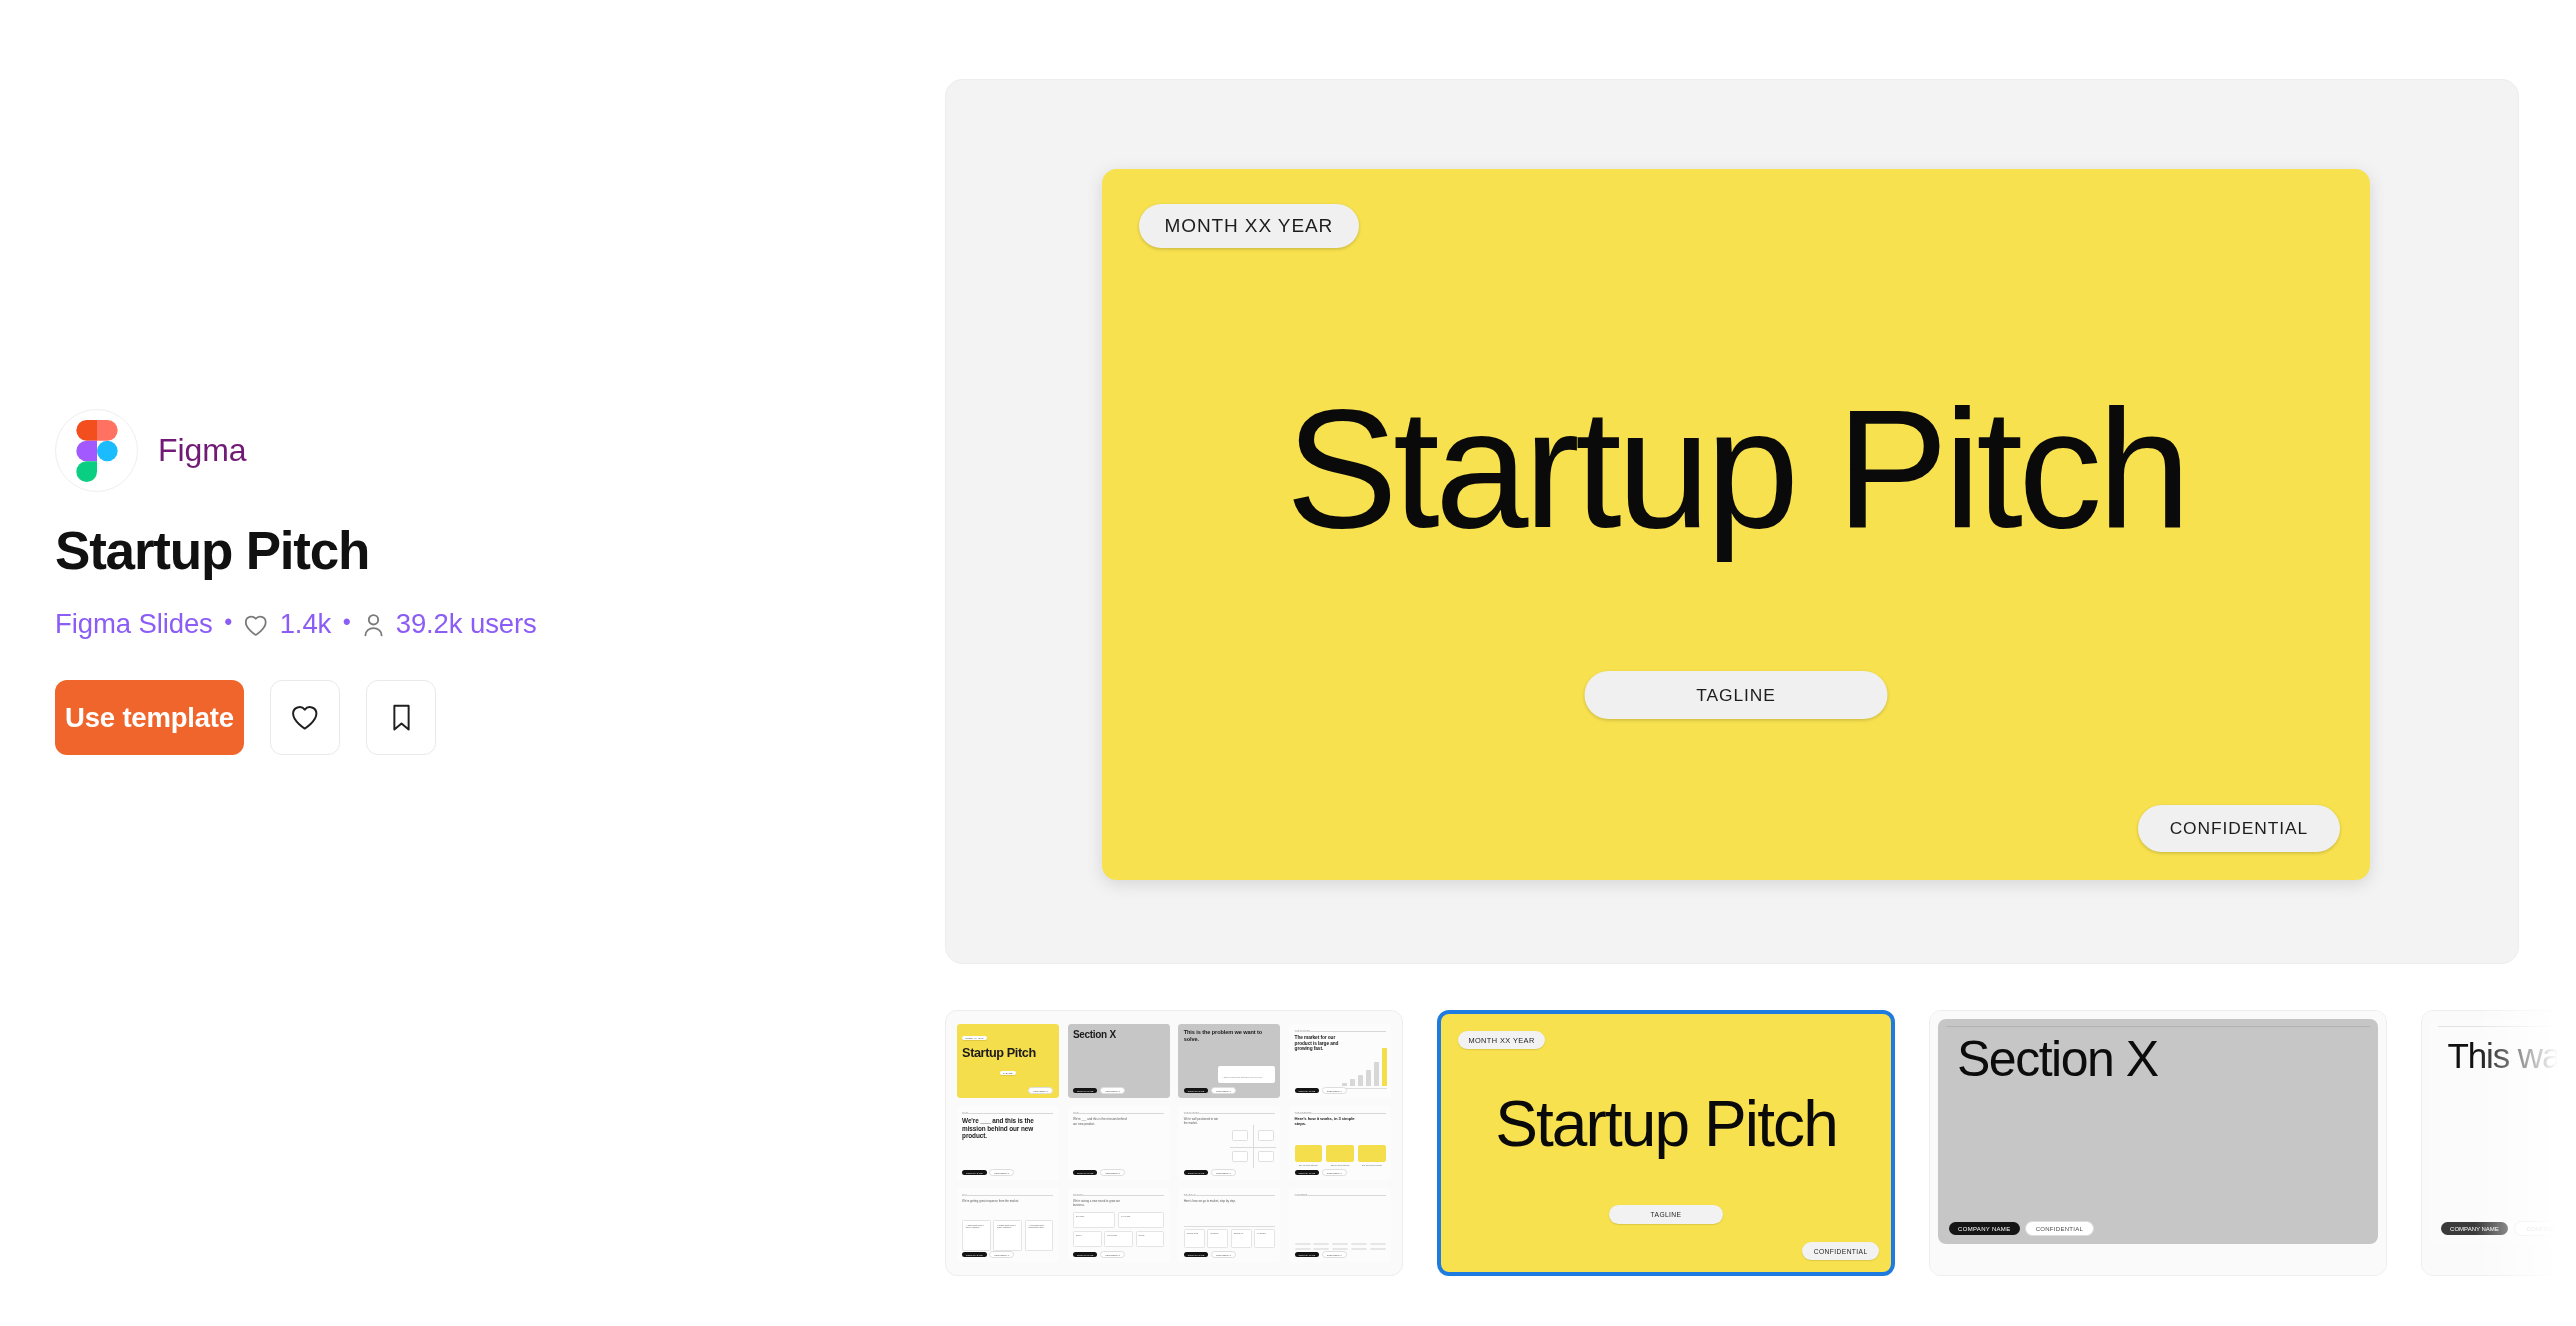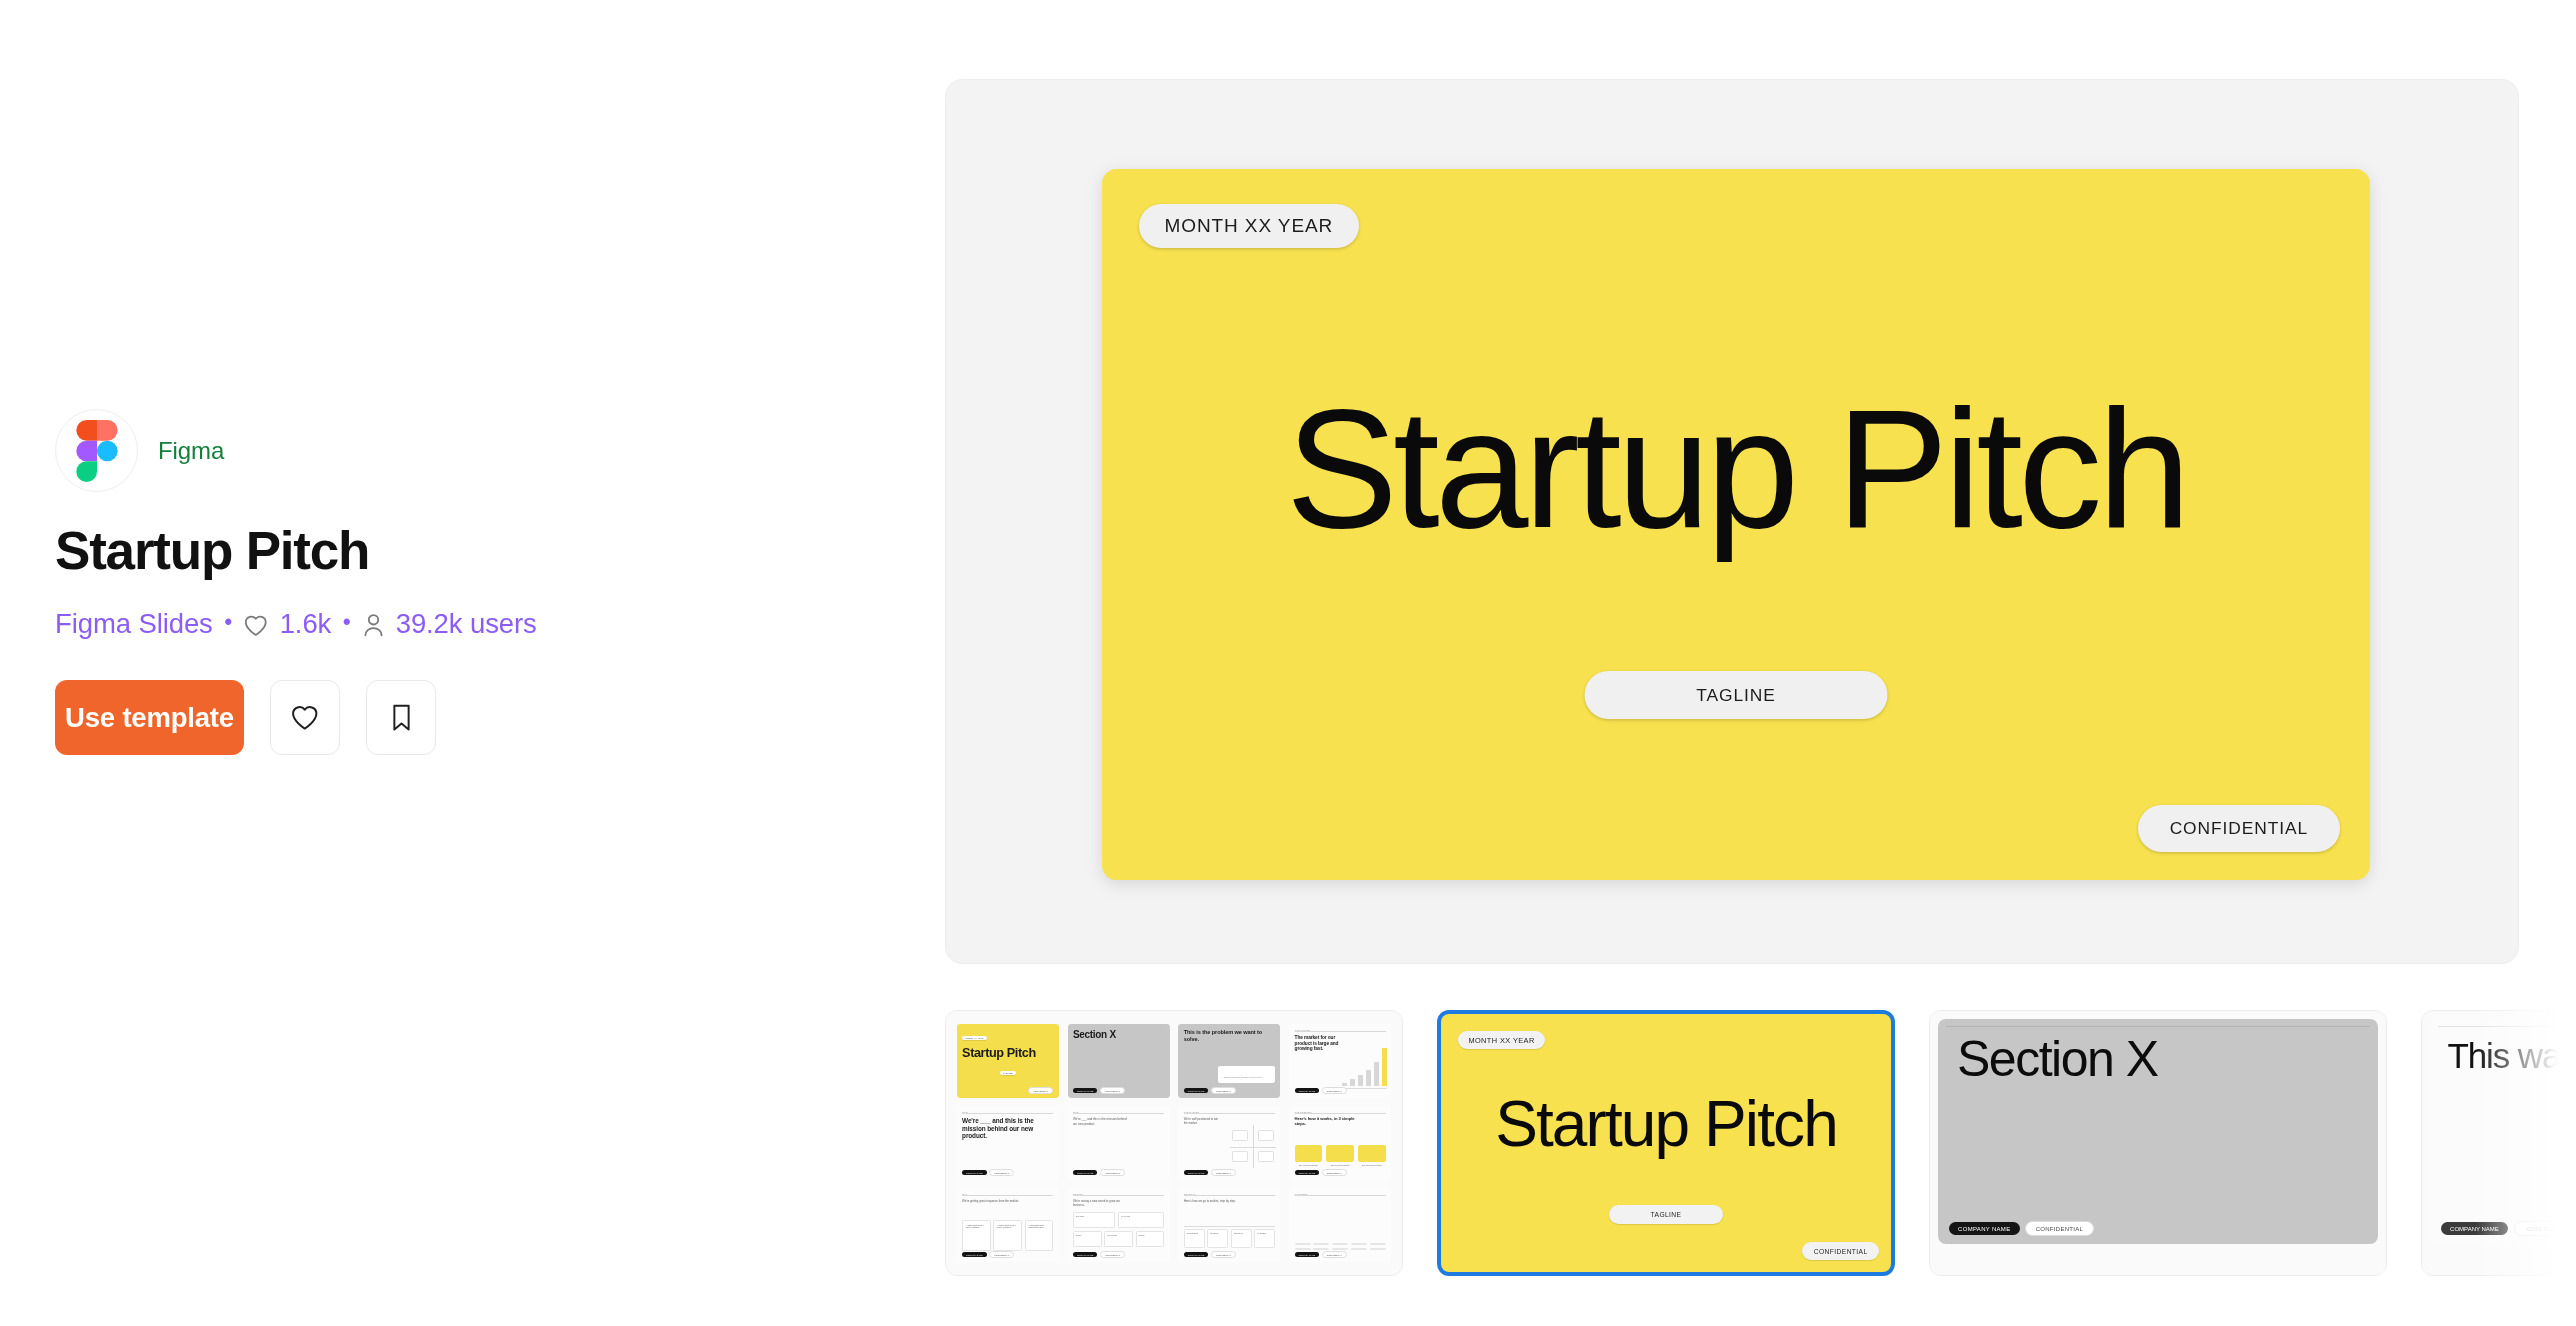--- a/index.html
+++ b/index.html
@@ -17,21 +17,21 @@
   }
   .publisher-row { display: flex; align-items: center; gap: 20px; }
   .avatar {
     width: 83px; height: 83px; border-radius: 50%;
     border: 1.3px solid #eeeeee; background: #fff;
     display: flex; align-items: center; justify-content: center;
     flex: none;
   }
   .avatar svg { width: 42px; height: 62px; display:block; }
   .publisher-name {
-    font-size: 24px; color: #15803d; font-weight: 400; letter-spacing: -0.1px;
+    font-size: 32px; color: #701a75; font-weight: 400; letter-spacing: -0.1px;
   }
   .title {
     margin-top: 32px;
     font-size: 53px; line-height: 1.0; font-weight: 700;
     color: #111111; letter-spacing: -1.2px;
   }
   .meta-row {
     margin-top: 31px; display: flex; align-items: center;
     font-size: 27.5px; color: #8b5cf6; letter-spacing: -0.1px;
     white-space: nowrap;
@@ -231,21 +231,21 @@
     <h1 class="title">Startup Pitch</h1>
 
     <div class="meta-row">
       <span>Figma Slides</span>
       <span class="sep">•</span>
       <span class="meta-ico">
         <svg width="25.5" height="23" viewBox="0 0 24 22" fill="none" xmlns="http://www.w3.org/2000/svg">
           <path d="M12 20S2.5 14.2 2.5 7.8A5.3 5.3 0 0 1 12 4.6 5.3 5.3 0 0 1 21.5 7.8C21.5 14.2 12 20 12 20z" stroke="#7a7a7a" stroke-width="1.7" stroke-linejoin="round"></path>
         </svg>
       </span>
-      <span>1.6k</span>
+      <span>1.4k</span>
       <span class="sep">•</span>
       <span class="meta-ico">
         <svg width="23" height="24" viewBox="0 0 20 22" fill="none" xmlns="http://www.w3.org/2000/svg">
           <circle cx="10" cy="6.2" r="4.3" stroke="#7a7a7a" stroke-width="1.7"></circle>
           <path d="M2.6 20.5c0-4 3.3-6.6 7.4-6.6s7.4 2.6 7.4 6.6" stroke="#7a7a7a" stroke-width="1.7" stroke-linecap="round"></path>
         </svg>
       </span>
       <span>39.2k users</span>
     </div>
 

